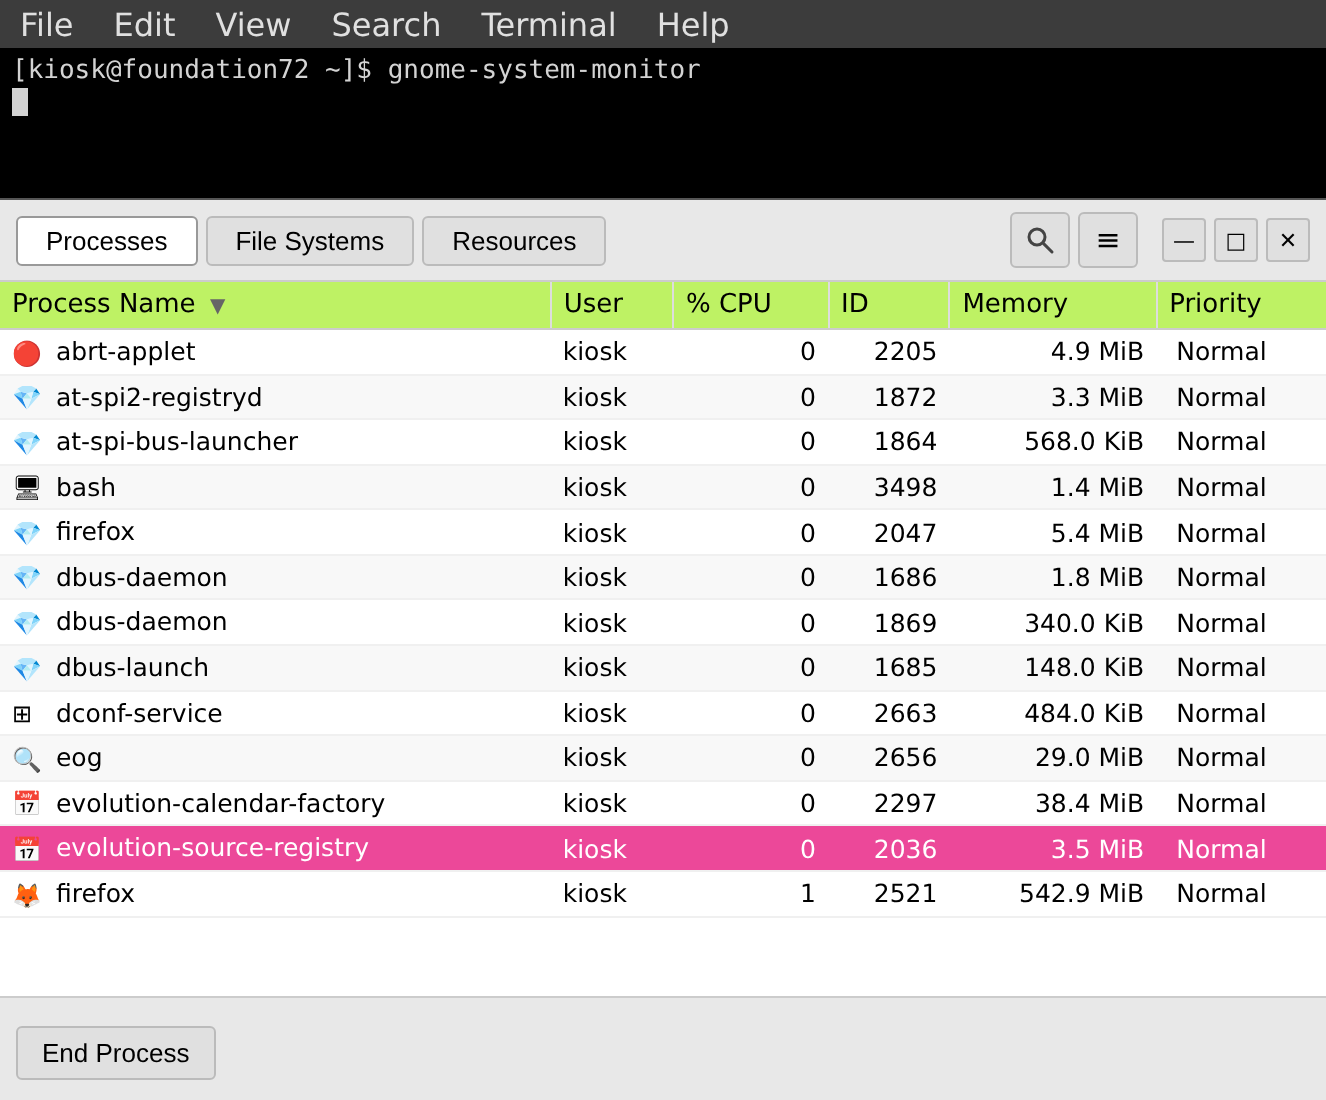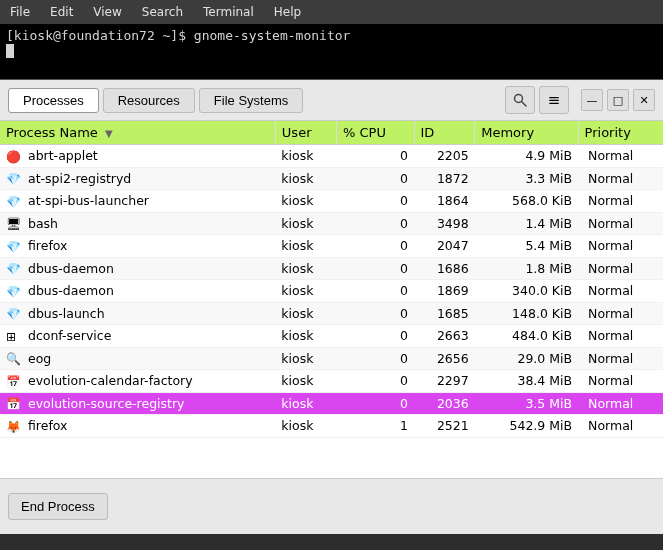--- a/index.html
+++ b/index.html
@@ -13,37 +13,37 @@
       color: #000;
     }
 
     
     .menu-bar {
       background: #3c3c3c;
       color: #e0e0e0;
       display: flex;
       align-items: center;
       padding: 2px 6px;
-      font-size: 12px;
+      font-size: 16px;
       gap: 12px;
       height: 24px;
     }
     .menu-item {
       cursor: pointer;
       padding: 2px 4px;
     }
 
     
     .terminal-area {
       background: #000;
       color: #d3d3d3;
       padding: 4px 6px;
       font-family: monospace;
       font-size: 13px;
-      height: 56px;
+      height: 76px;
       border-bottom: 1px solid #555;
     }
     .terminal-cursor {
       display: inline-block;
       width: 8px;
       height: 14px;
       background: #d3d3d3;
       vertical-align: text-bottom;
       animation: blink 1s step-end infinite;
     }
@@ -143,21 +143,21 @@
     .sort-arrow {
       font-size: 10px;
       margin-left: 3px;
       color: #666;
     }
 
     tbody tr {
       border-bottom: 1px solid #f0f0f0;
     }
     tbody tr:nth-child(even) { background: #f8f8f8; }
-    tbody tr.selected { background: #d946ef; color: #fff; }
+    tbody tr.selected { background: #ec4899; color: #fff; }
 
     td {
       padding: 3px 6px;
       font-size: 12.5px;
       white-space: nowrap;
     }
     td:nth-child(3), td:nth-child(4), td:nth-child(5) {
       text-align: right;
     }
     td:nth-child(6) { text-align: left; padding-left: 10px; }
@@ -206,22 +206,22 @@
   <div>[kiosk@foundation72 ~]$ gnome-system-monitor</div>
   <div>
     <span class="terminal-cursor"></span>
   </div>
 </div>
 
 <div class="monitor-window">
 
   <div class="toolbar">
     <button class="tab-btn active">Processes</button>
+    <button class="tab-btn">File Systems</button>
     <button class="tab-btn">Resources</button>
-    <button class="tab-btn">File Systems</button>
     <div class="toolbar-spacer"></div>
     <div class="icon-btn">
       <svg width="16" height="16" viewBox="0 0 16 16" fill="none">
         <circle cx="6.5" cy="6.5" r="4" stroke="#444" stroke-width="1.5"></circle>
         <line x1="9.8" y1="9.8" x2="14" y2="14" stroke="#444" stroke-width="1.5" stroke-linecap="round"></line>
       </svg>
     </div>
     <div class="icon-btn">≡</div>
     <div class="window-controls">
       <div class="wc-btn">—</div>

